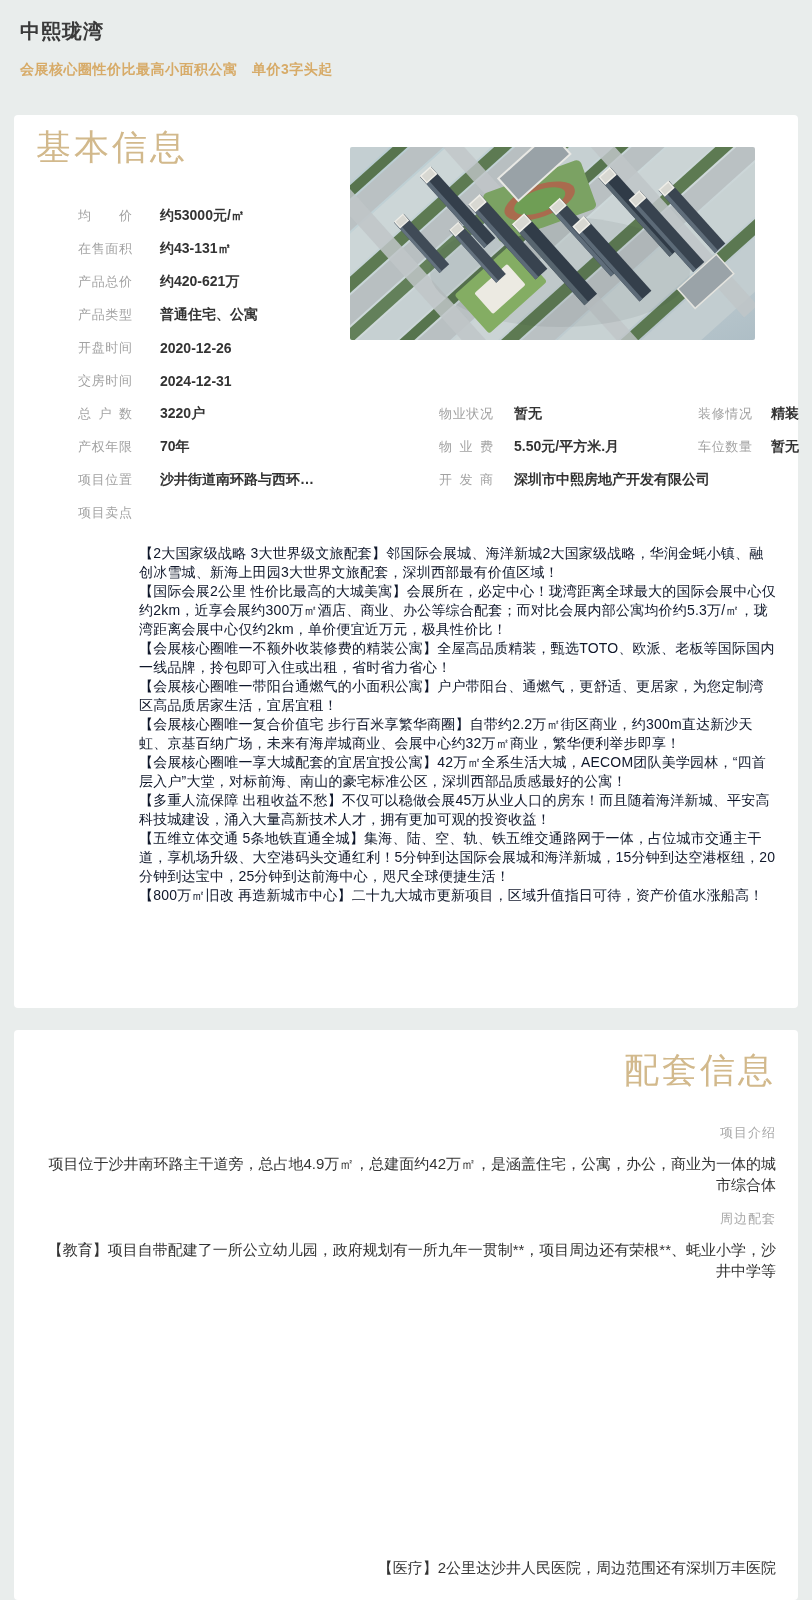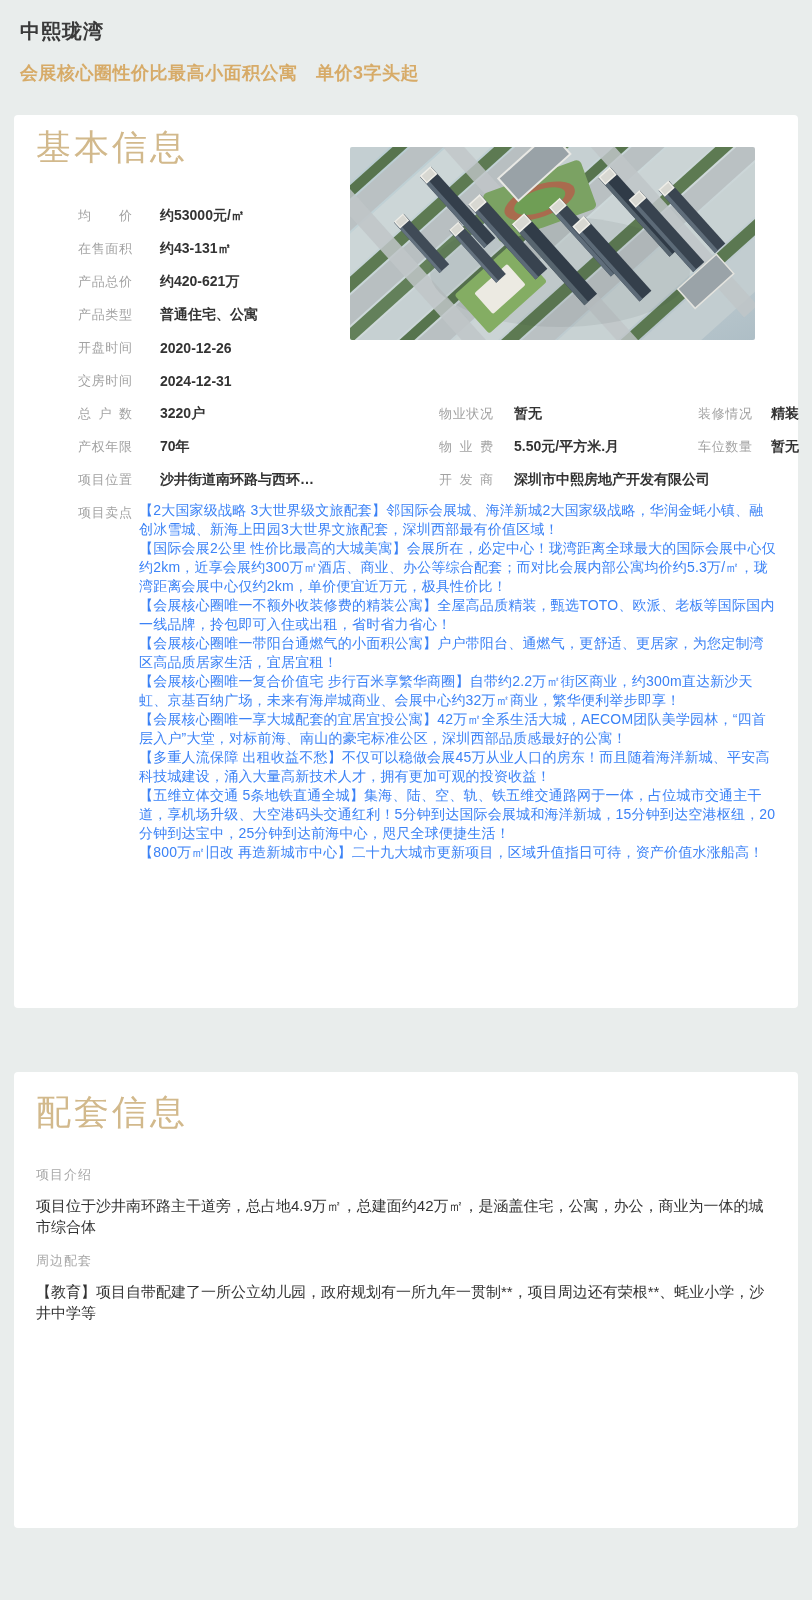--- a/index.html
+++ b/index.html
@@ -4,28 +4,28 @@
 <style>
   html,body{margin:0;padding:0;}
   body{
     width:812px;height:1600px;position:relative;overflow:hidden;
     background:#e9edec;
     font-family:"Liberation Sans","DejaVu Sans",sans-serif;
     -webkit-font-smoothing:antialiased;
   }
   .header{padding:18px 20px 0 20px;}
   .page-title{font-size:20px;font-weight:700;color:#3a3a3a;letter-spacing:1px;}
-  .page-subtitle{margin-top:16px;font-size:18px;font-weight:700;color:#d7ab68;letter-spacing:0.5px;white-space:pre-wrap;}
+  .page-subtitle{margin-top:16px;font-size:14px;font-weight:700;color:#d7ab68;letter-spacing:0.5px;white-space:pre-wrap;}
 
   .card{
     position:absolute;left:14px;width:784px;background:#ffffff;
     border-radius:4px;box-sizing:border-box;padding:8px 22px;
   }
   .card-basic{top:115px;height:893px;}
-  .card-fac{top:1072px;height:456px;}
+  .card-fac{top:1030px;height:570px;text-align:right;}
 
   h2.gold{
     margin:0;font-size:35px;font-weight:500;color:#d2b98c;
     letter-spacing:3px;line-height:44px;
   }
   .card-basic h2.gold{margin-top:2px;}
   .card-fac  h2.gold{margin-top:10px;}
 
   .hero{
     position:absolute;top:32px;right:43px;width:405px;height:193px;
@@ -41,21 +41,21 @@
     text-align:justify;text-align-last:justify;margin-left:42px;
   }
   .lab2{margin-right:21px;}
   .lab3{margin-right:19px;}
   .val{color:#333333;font-weight:600;}
   .v1{width:237px;min-width:237px;overflow:hidden;}
   .v2{width:142px;min-width:142px;overflow:visible;}
 
   .selling{display:flex;margin-top:5px;}
   .selling .lab{margin-right:7px;margin-top:3px;text-align:justify;text-align-last:justify;}
-  .selling-text{width:675px;font-size:14px;line-height:19px;color:#3b82f6;letter-spacing:0.2px;}
+  .selling-text{width:675px;font-size:14px;line-height:19px;color:#0f172a;letter-spacing:0.2px;margin-top:43px;}
   .selling-text div{margin:0;}
 
   .sec-label{font-size:13px;color:#a8a8a8;letter-spacing:1px;}
   .sl-intro{margin-top:32px;}
   .sl-around{margin-top:15px;}
   .sec-text{font-size:15px;line-height:21px;color:#333333;margin-top:11px;width:740px;}
   .medical{margin-top:276px;}
 </style>
 </head>
 <body>

